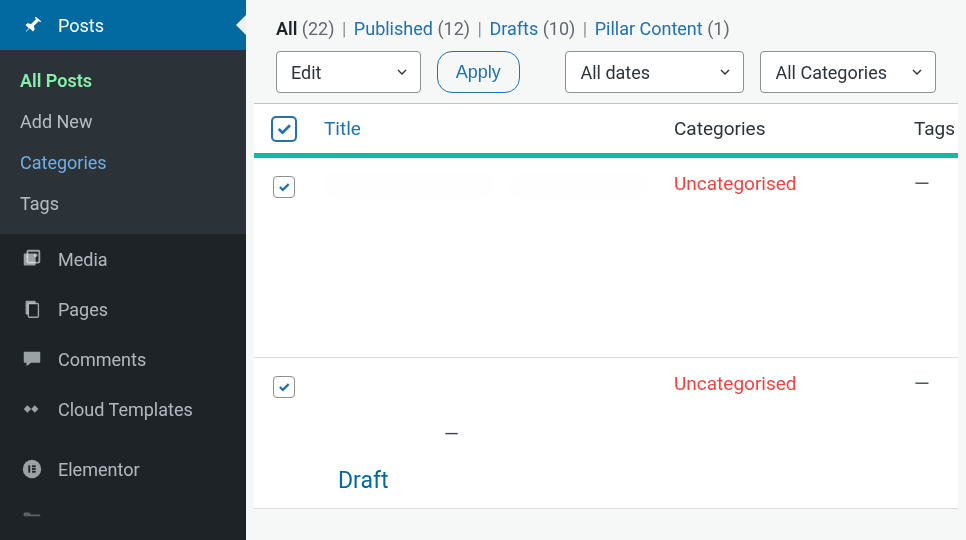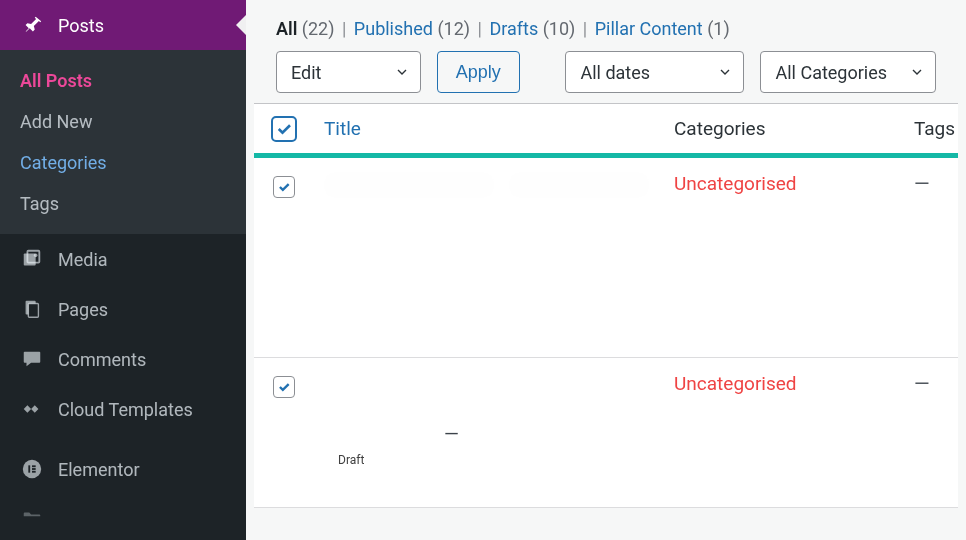--- a/index.html
+++ b/index.html
@@ -1,40 +1,40 @@
 <!DOCTYPE html>
 <html><head>
   <meta charset="utf-8">
   <style>
     * { box-sizing: border-box; margin: 0; padding: 0; }
     body { font-family: -apple-system, BlinkMacSystemFont, "Segoe UI", Roboto, sans-serif; font-size: 14px; color: #3c434a; background: #f0f0f1; width: 966px; height: 540px; overflow: hidden; display: flex; }
     
     
     .sidebar { width: 246px; background: #1d2327; color: #f0f0f1; height: 540px; flex-shrink: 0; }
     .sidebar-item { display: flex; align-items: center; padding: 13px 20px; color: rgba(240,246,252,0.7); cursor: pointer; font-size: 18px; }
-    .sidebar-item.current { background: #701a75; color: #fff; font-weight: 400; position: relative; }
+    .sidebar-item.current { background: #0369a1; color: #fff; font-weight: 400; position: relative; }
     .sidebar-item.current::after { content: ''; position: absolute; right: 0; top: 50%; transform: translateY(-50%); border: 10px solid transparent; border-right-color: #f0f0f1; }
     .sidebar-icon { width: 24px; height: 24px; margin-right: 14px; display: inline-flex; align-items: center; justify-content: center; }
     .submenu { background: #2c3338; padding: 10px 0; }
     .submenu-item { padding: 10px 20px; color: rgba(240,246,252,0.7); cursor: pointer; font-size: 18px; }
-    .submenu-item.current { color: #ec4899; font-weight: 600; }
+    .submenu-item.current { color: #86efac; font-weight: 600; }
     .submenu-item.active-link { color: #72aee6; }
     
     
     .main { flex: 1; background: #f6f7f7; padding: 8px; overflow: hidden; }
     .filters { padding: 10px 22px 6px; font-size: 18px; color: #3c434a; }
     .filters .pipe { color: #8c8f94; margin: 0 3px; }
     .filters a { color: #2271b1; text-decoration: none; cursor: pointer; }
     .filters .count { color: #646970; }
     .filters .current-filter { color: #1d2327; font-weight: 600; }
     
     .actions { padding: 6px 22px 10px; display: flex; gap: 16px; }
     .select-wrap { position: relative; background: #fff; border: 1px solid #8c8f94; border-radius: 4px; height: 42px; display: flex; align-items: center; padding: 0 38px 0 14px; font-size: 18px; color: #2c3338; cursor: pointer; }
     .select-wrap .chev { position: absolute; right: 10px; top: 50%; transform: translateY(-50%); }
-    .btn-apply { border: 1px solid #2271b1; color: #2271b1; background: #f6f7f7; border-radius: 4px; height: 42px; padding: 0 18px; font-size: 18px; cursor: pointer; }
+    .btn-apply { border: 1px solid #2271b1; color: #2271b1; background: #f6f7f7; border-radius: 15px; height: 42px; padding: 0 18px; font-size: 18px; cursor: pointer; }
     .gap-mid { width: 16px; }
     
     
     .table { width: 100%; background: #fff; border-top: 1px solid #c3c4c7; }
     .thead { display: flex; align-items: center; border-bottom: 5px solid #14b8a6; height: 54px; }
     .col-cb { width: 60px; display: flex; justify-content: center; }
     .col-title { flex: 1; padding-left: 10px; }
     .col-cats { width: 240px; }
     .col-tags { width: 44px; }
     .th { font-size: 19px; color: #2c3338; }
@@ -212,21 +212,21 @@
           <svg class="cb-check" width="14" height="14" viewBox="0 0 24 24" fill="none" stroke="#2271b1" stroke-width="4">
               <path d="M5 12l5 5L20 7"></path>
             </svg>
         </span>
       </div>
       <div class="title-cell">
         <div style="height:50px"></div>
         <div style="text-align:left;padding-left:120px;font-size:19px;color:#3c434a">
           <span>—</span>
         </div>
-        <div style="padding-left:14px;font-size:12px;color:#404040;margin-top:8px">
+        <div style="padding-left:14px;font-size:23px;color:#0369a1;margin-top:22px">
           <span>Draft</span>
         </div>
       </div>
       <div class="col-cats"><a class="cat-link">Uncategorised</a></div>
       <div class="col-tags"><span class="dash">—</span></div>
     </div>
   </div>
 
 </div>
 

